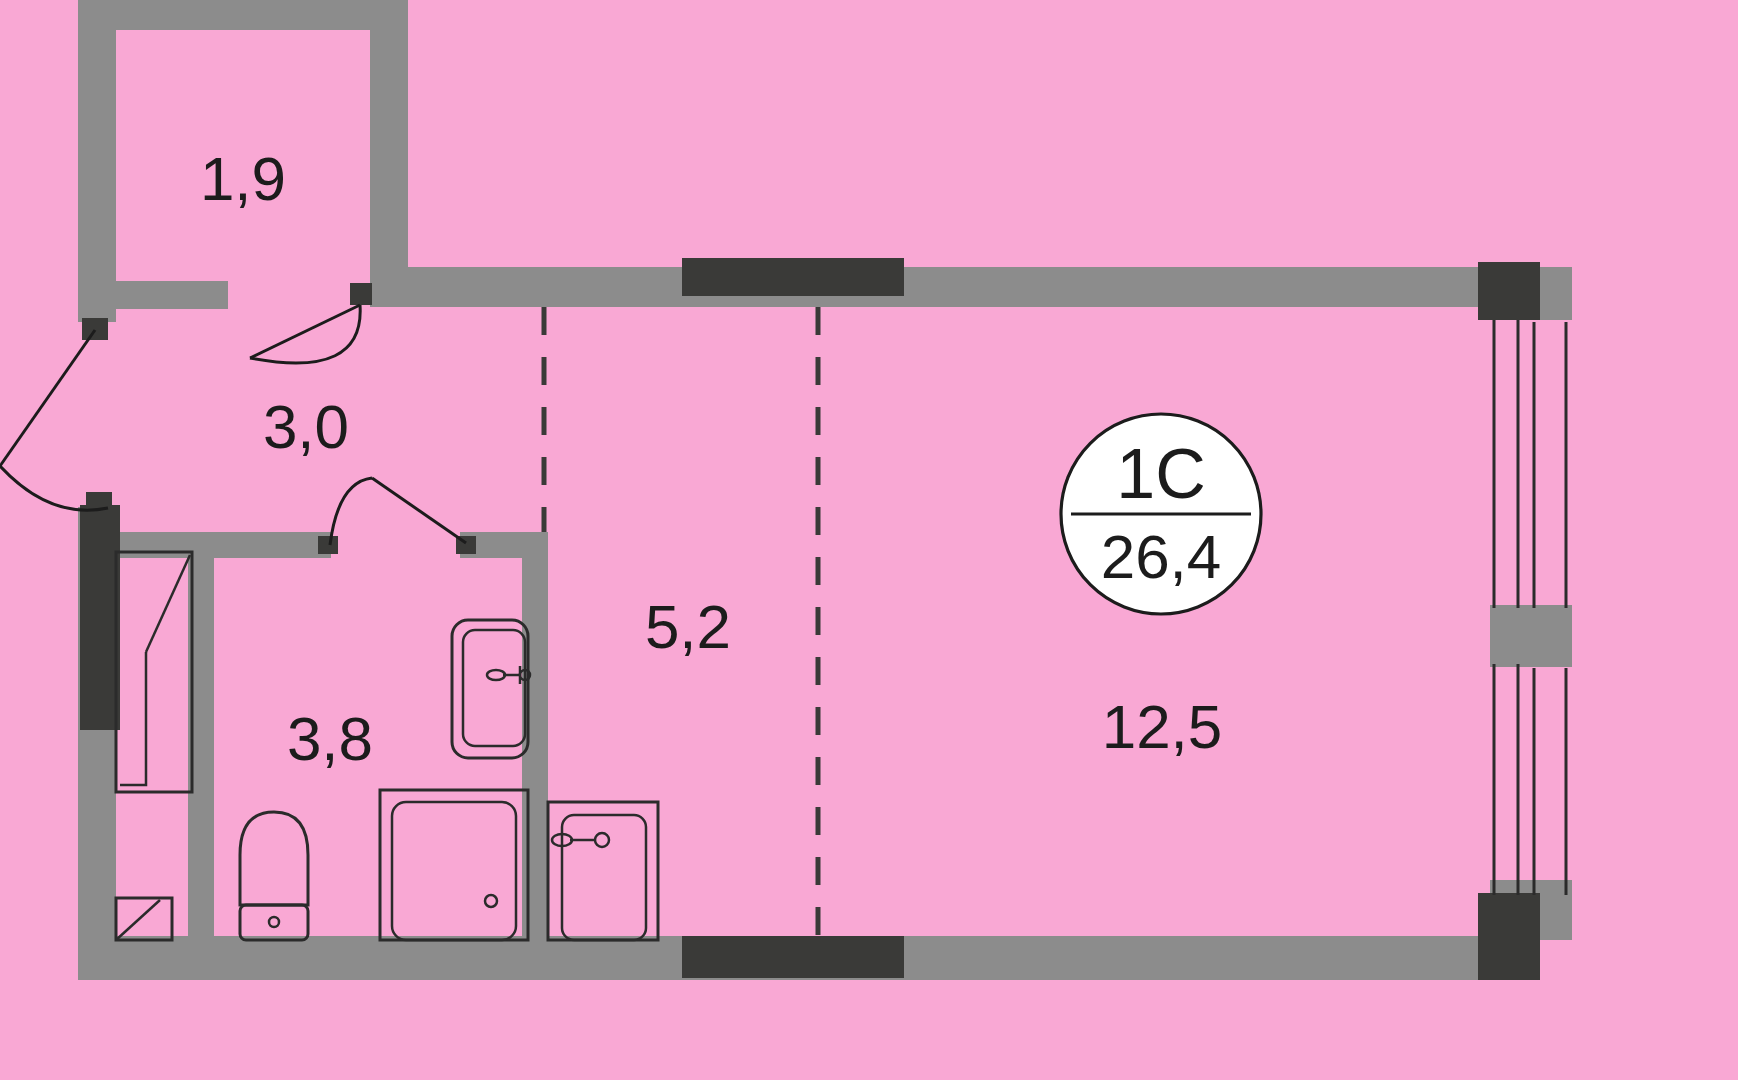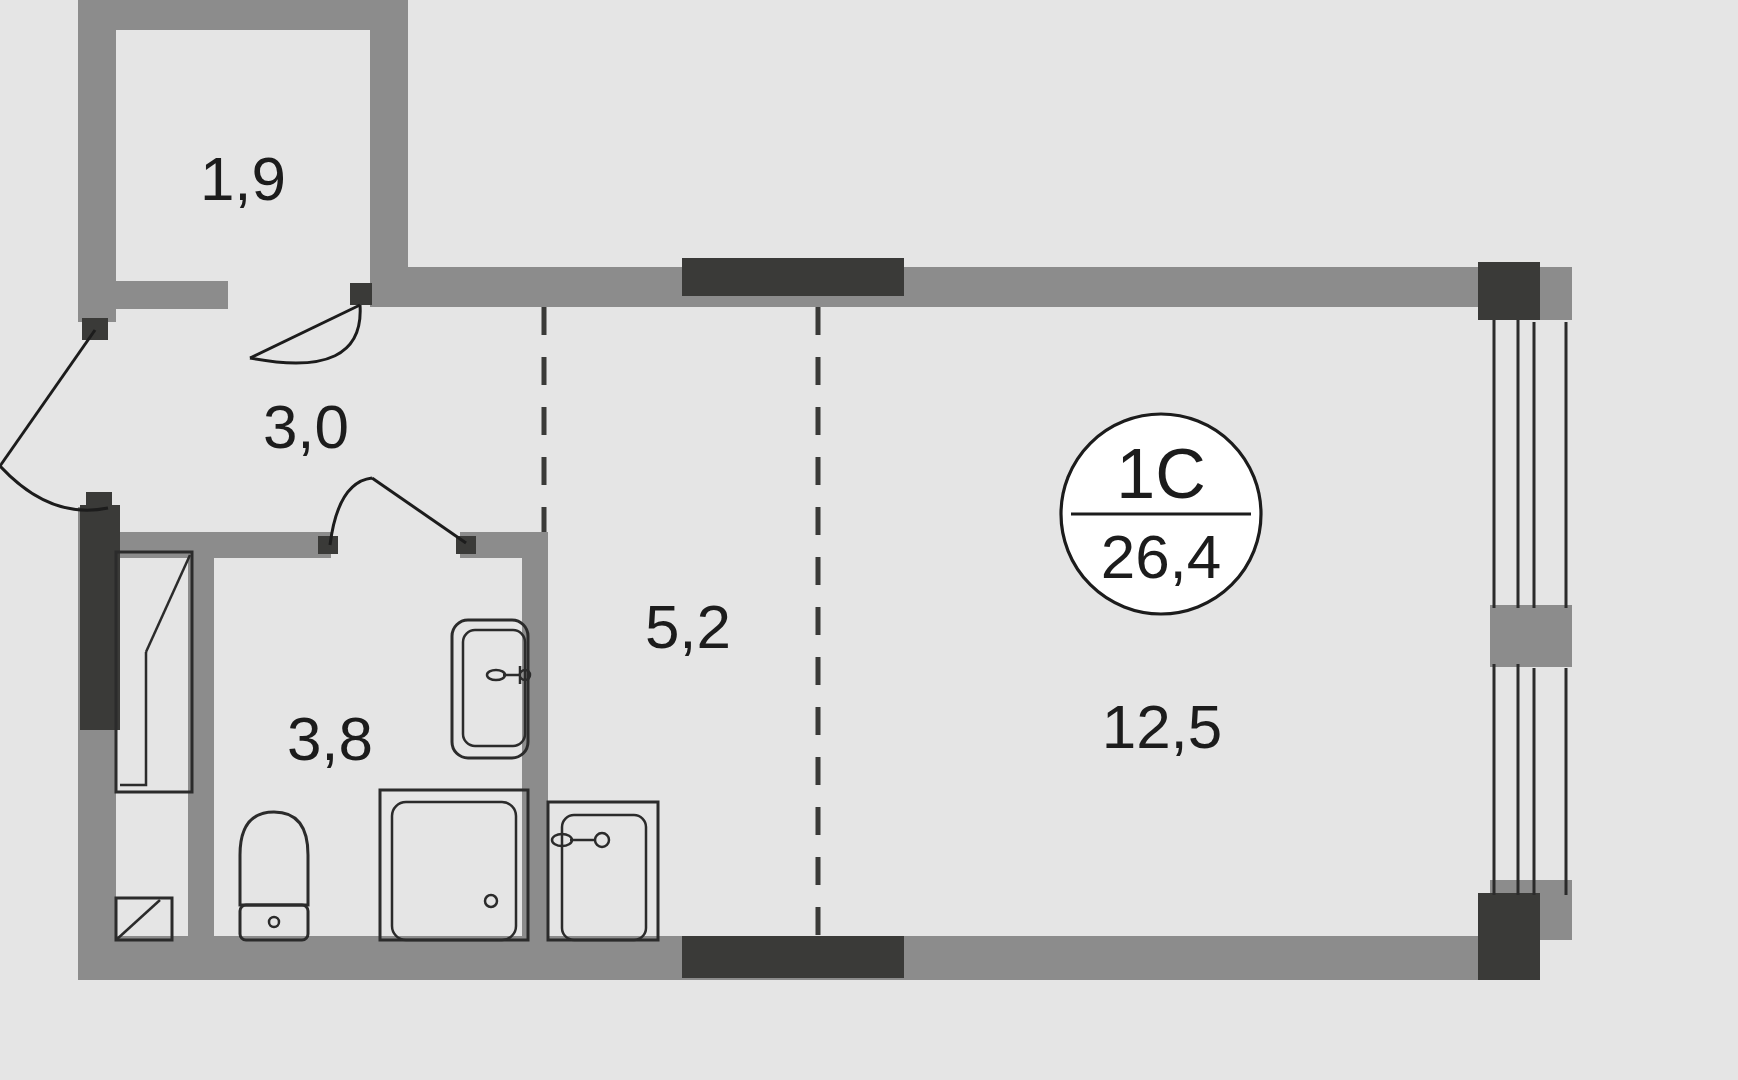--- a/index.html
+++ b/index.html
@@ -10,21 +10,21 @@
   body {
     width: 1738px;
     height: 1080px;
     font-family: "Liberation Sans", sans-serif;
     overflow: hidden;
   }
   #plan-root {
     position: relative;
     width: 1738px;
     height: 1080px;
-    background: #e5e5e5;
+    background: #f9a8d4;
     text-align: right;
   }
   svg#floorplan {
     display: block;
     width: 1738px;
     height: 1080px;
   }
   .wall { fill: #8c8c8c; }
   .wall-dark { fill: #3a3a38; }
   .fixture {

